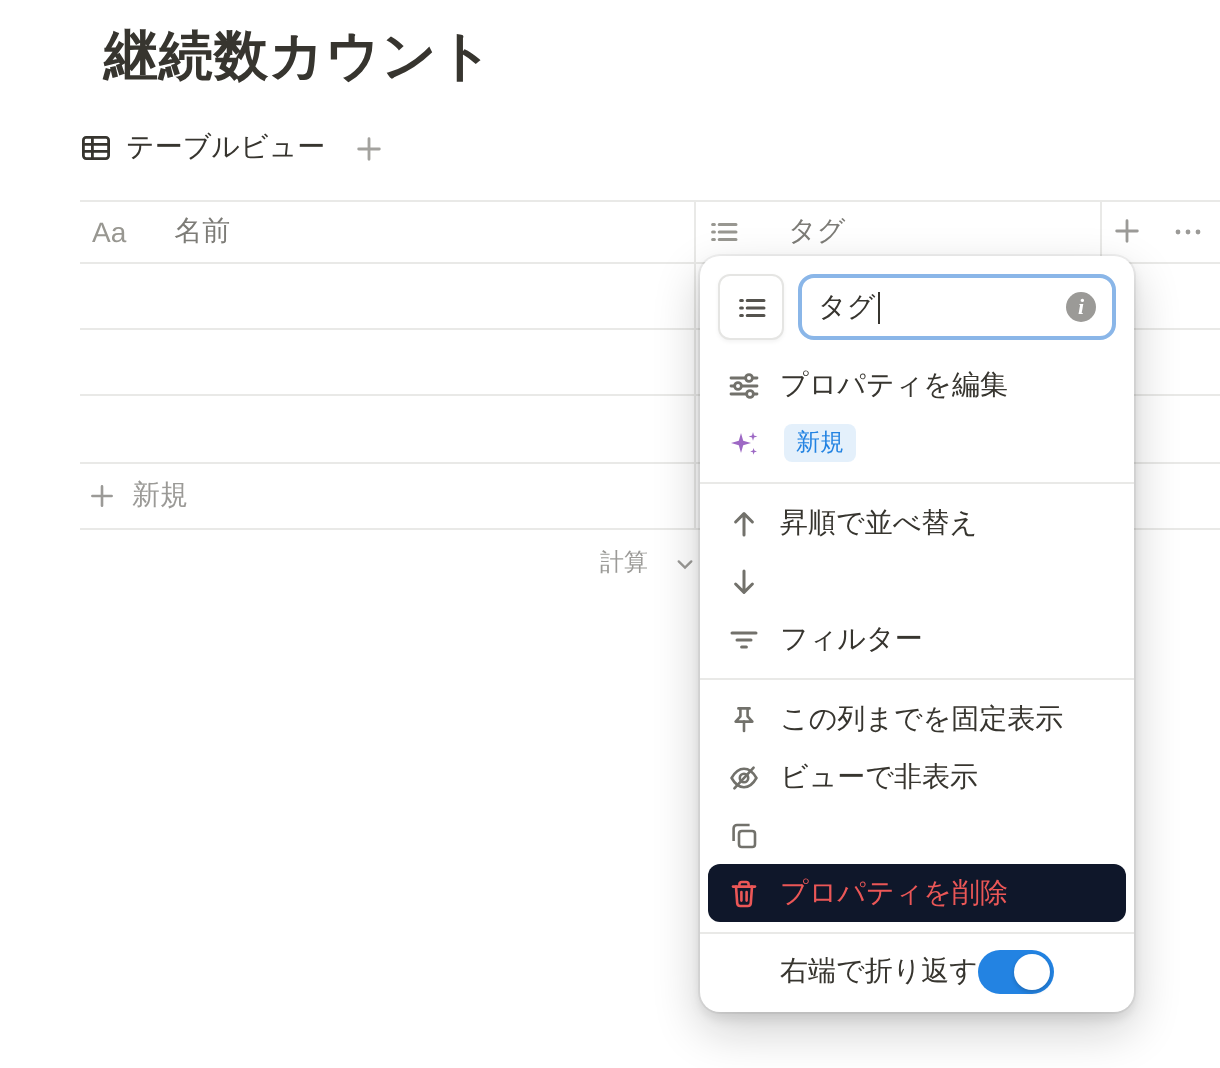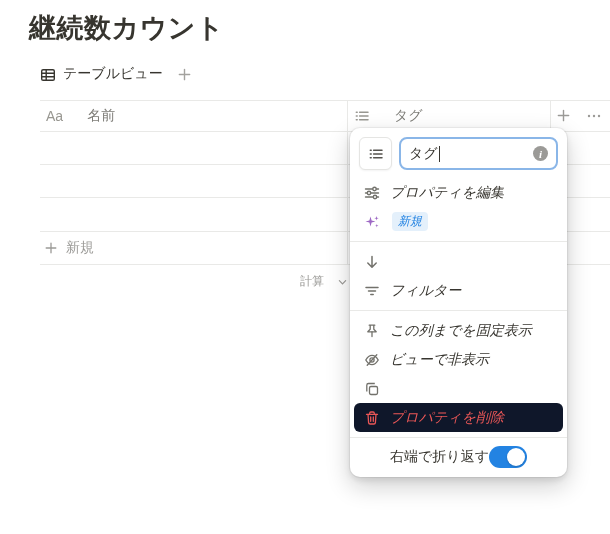--- a/index.html
+++ b/index.html
@@ -3,28 +3,28 @@
 <meta charset="utf-8">
 <style>
   * { margin:0; padding:0; box-sizing:border-box; }
   html,body { width:610px; height:534px; }
   body {
     font-family:"Liberation Sans","DejaVu Sans",sans-serif;
     color:#37352f; background:#ffffff; position:relative; overflow:hidden;
     -webkit-font-smoothing:antialiased;
   }
   .page-title {
-    position:absolute; left:29px; top:10px;
+    position:absolute; left:52px; top:10px;
     font-size:27px; font-weight:700; letter-spacing:.5px;
   }
   .view-bar {
     position:absolute; left:40px; top:64px; height:20px;
     display:flex; align-items:center; font-size:14px;
   }
-  .view-tab { display:flex; align-items:flex-end; gap:7px; color:#37352f; font-weight:500; }
+  .view-tab { display:flex; align-items:center; gap:7px; color:#37352f; font-weight:500; }
   .view-tab .icon { display:flex; color:#37352f; }
   .add-view { margin-left:14px; color:#a3a29e; display:flex; }
 
   
   .tbl-line-h { position:absolute; left:40px; width:570px; height:1px; background:#e9e9e7; }
   .tbl-line-v { position:absolute; width:1px; background:#e9e9e7; }
 
   .col-header {
     position:absolute; top:100px; height:31px;
     display:flex; align-items:center; gap:24px;
@@ -61,21 +61,21 @@
   .menu-input {
     flex:1; height:33px; border:2px solid #8ab6e8; border-radius:8px;
     display:flex; align-items:center; padding:0 8px; background:#fff; cursor:text;
   }
   .caret { width:1px; height:16px; background:#37352f; margin-left:1px; }
   .info-badge {
     margin-left:auto; width:15px; height:15px; border-radius:50%;
     background:#9b9a97; color:#fff; display:flex; align-items:center; justify-content:center;
     font-family:"Liberation Serif",serif; font-style:italic; font-weight:700; font-size:11px;
   }
-  .menu-list { padding:0 4px;font-style:italic; }
+  .menu-list { padding:0 4px; }
   .menu-item {
     height:29px; display:flex; align-items:center; gap:10px; padding:0 9px;
     border-radius:6px; cursor:pointer; color:#37352f;
   }
   .menu-item .mi-icon { width:17px; display:flex; justify-content:center; color:#72716b; }
   .menu-item.danger { color:#eb5757; background:#0f172a; }
   .menu-item.danger .mi-icon { color:#eb5757; }
   .badge-new {
     margin-left:2px; font-size:12px; color:#2383e2; background:rgba(35,131,226,.12);
     padding:1px 6px; border-radius:4px; font-weight:500;
@@ -214,20 +214,28 @@
       <span class="badge-new">新規</span>
     </div>
   </div>
 
   <div class="menu-divider"></div>
 
   <div class="menu-list">
     <div class="menu-item">
       <span class="mi-icon">
         <svg width="16" height="16" viewBox="0 0 16 16" fill="none" stroke="currentColor" stroke-width="1.5" stroke-linecap="round" stroke-linejoin="round">
+          <path d="M8 13.5 V3 M3.8 7 L8 2.8 L12.2 7"></path>
+        </svg>
+      </span>
+      <span>昇順で並べ替え</span>
+    </div>
+    <div class="menu-item">
+      <span class="mi-icon">
+        <svg width="16" height="16" viewBox="0 0 16 16" fill="none" stroke="currentColor" stroke-width="1.5" stroke-linecap="round" stroke-linejoin="round">
           <path d="M8 2.5 V13 M3.8 9 L8 13.2 L12.2 9"></path>
         </svg>
       </span>
     </div>
     <div class="menu-item">
       <span class="mi-icon">
         <svg width="16" height="16" viewBox="0 0 16 16" fill="none" stroke="currentColor" stroke-width="1.5" stroke-linecap="round">
           <path d="M2 4.5 H14 M4.5 8 H11.5 M6.8 11.5 H9.2"></path>
         </svg>
       </span>

